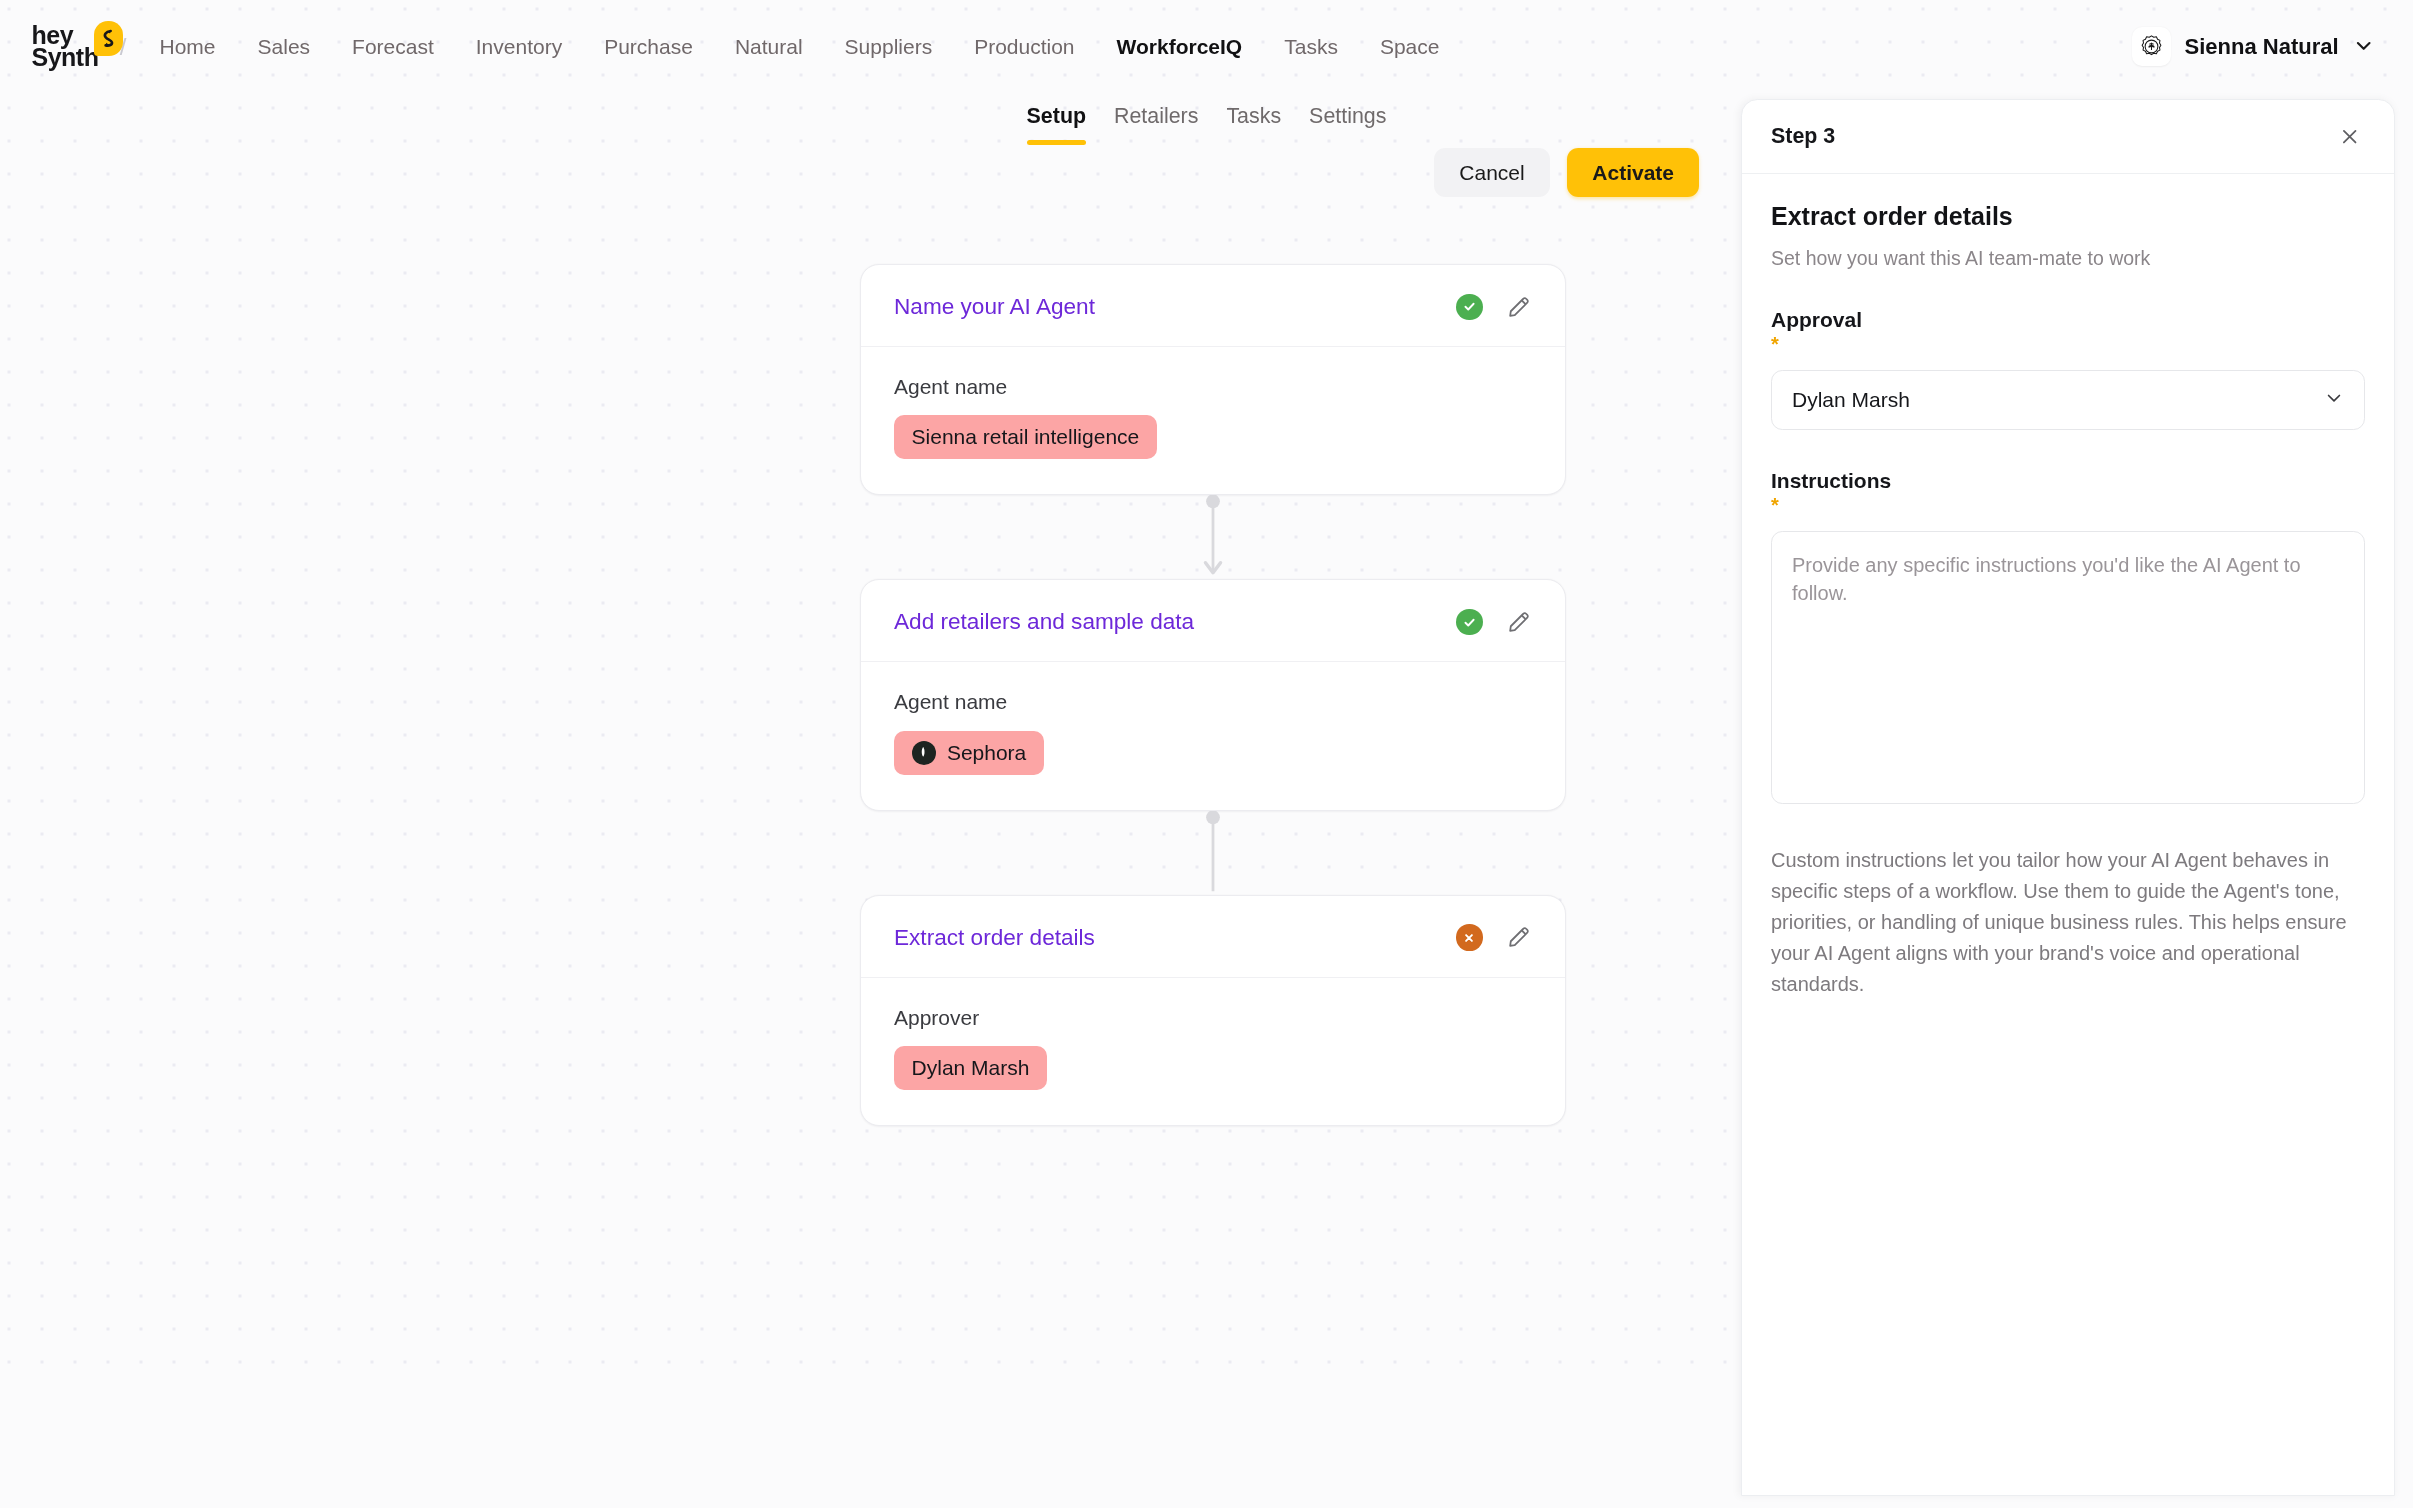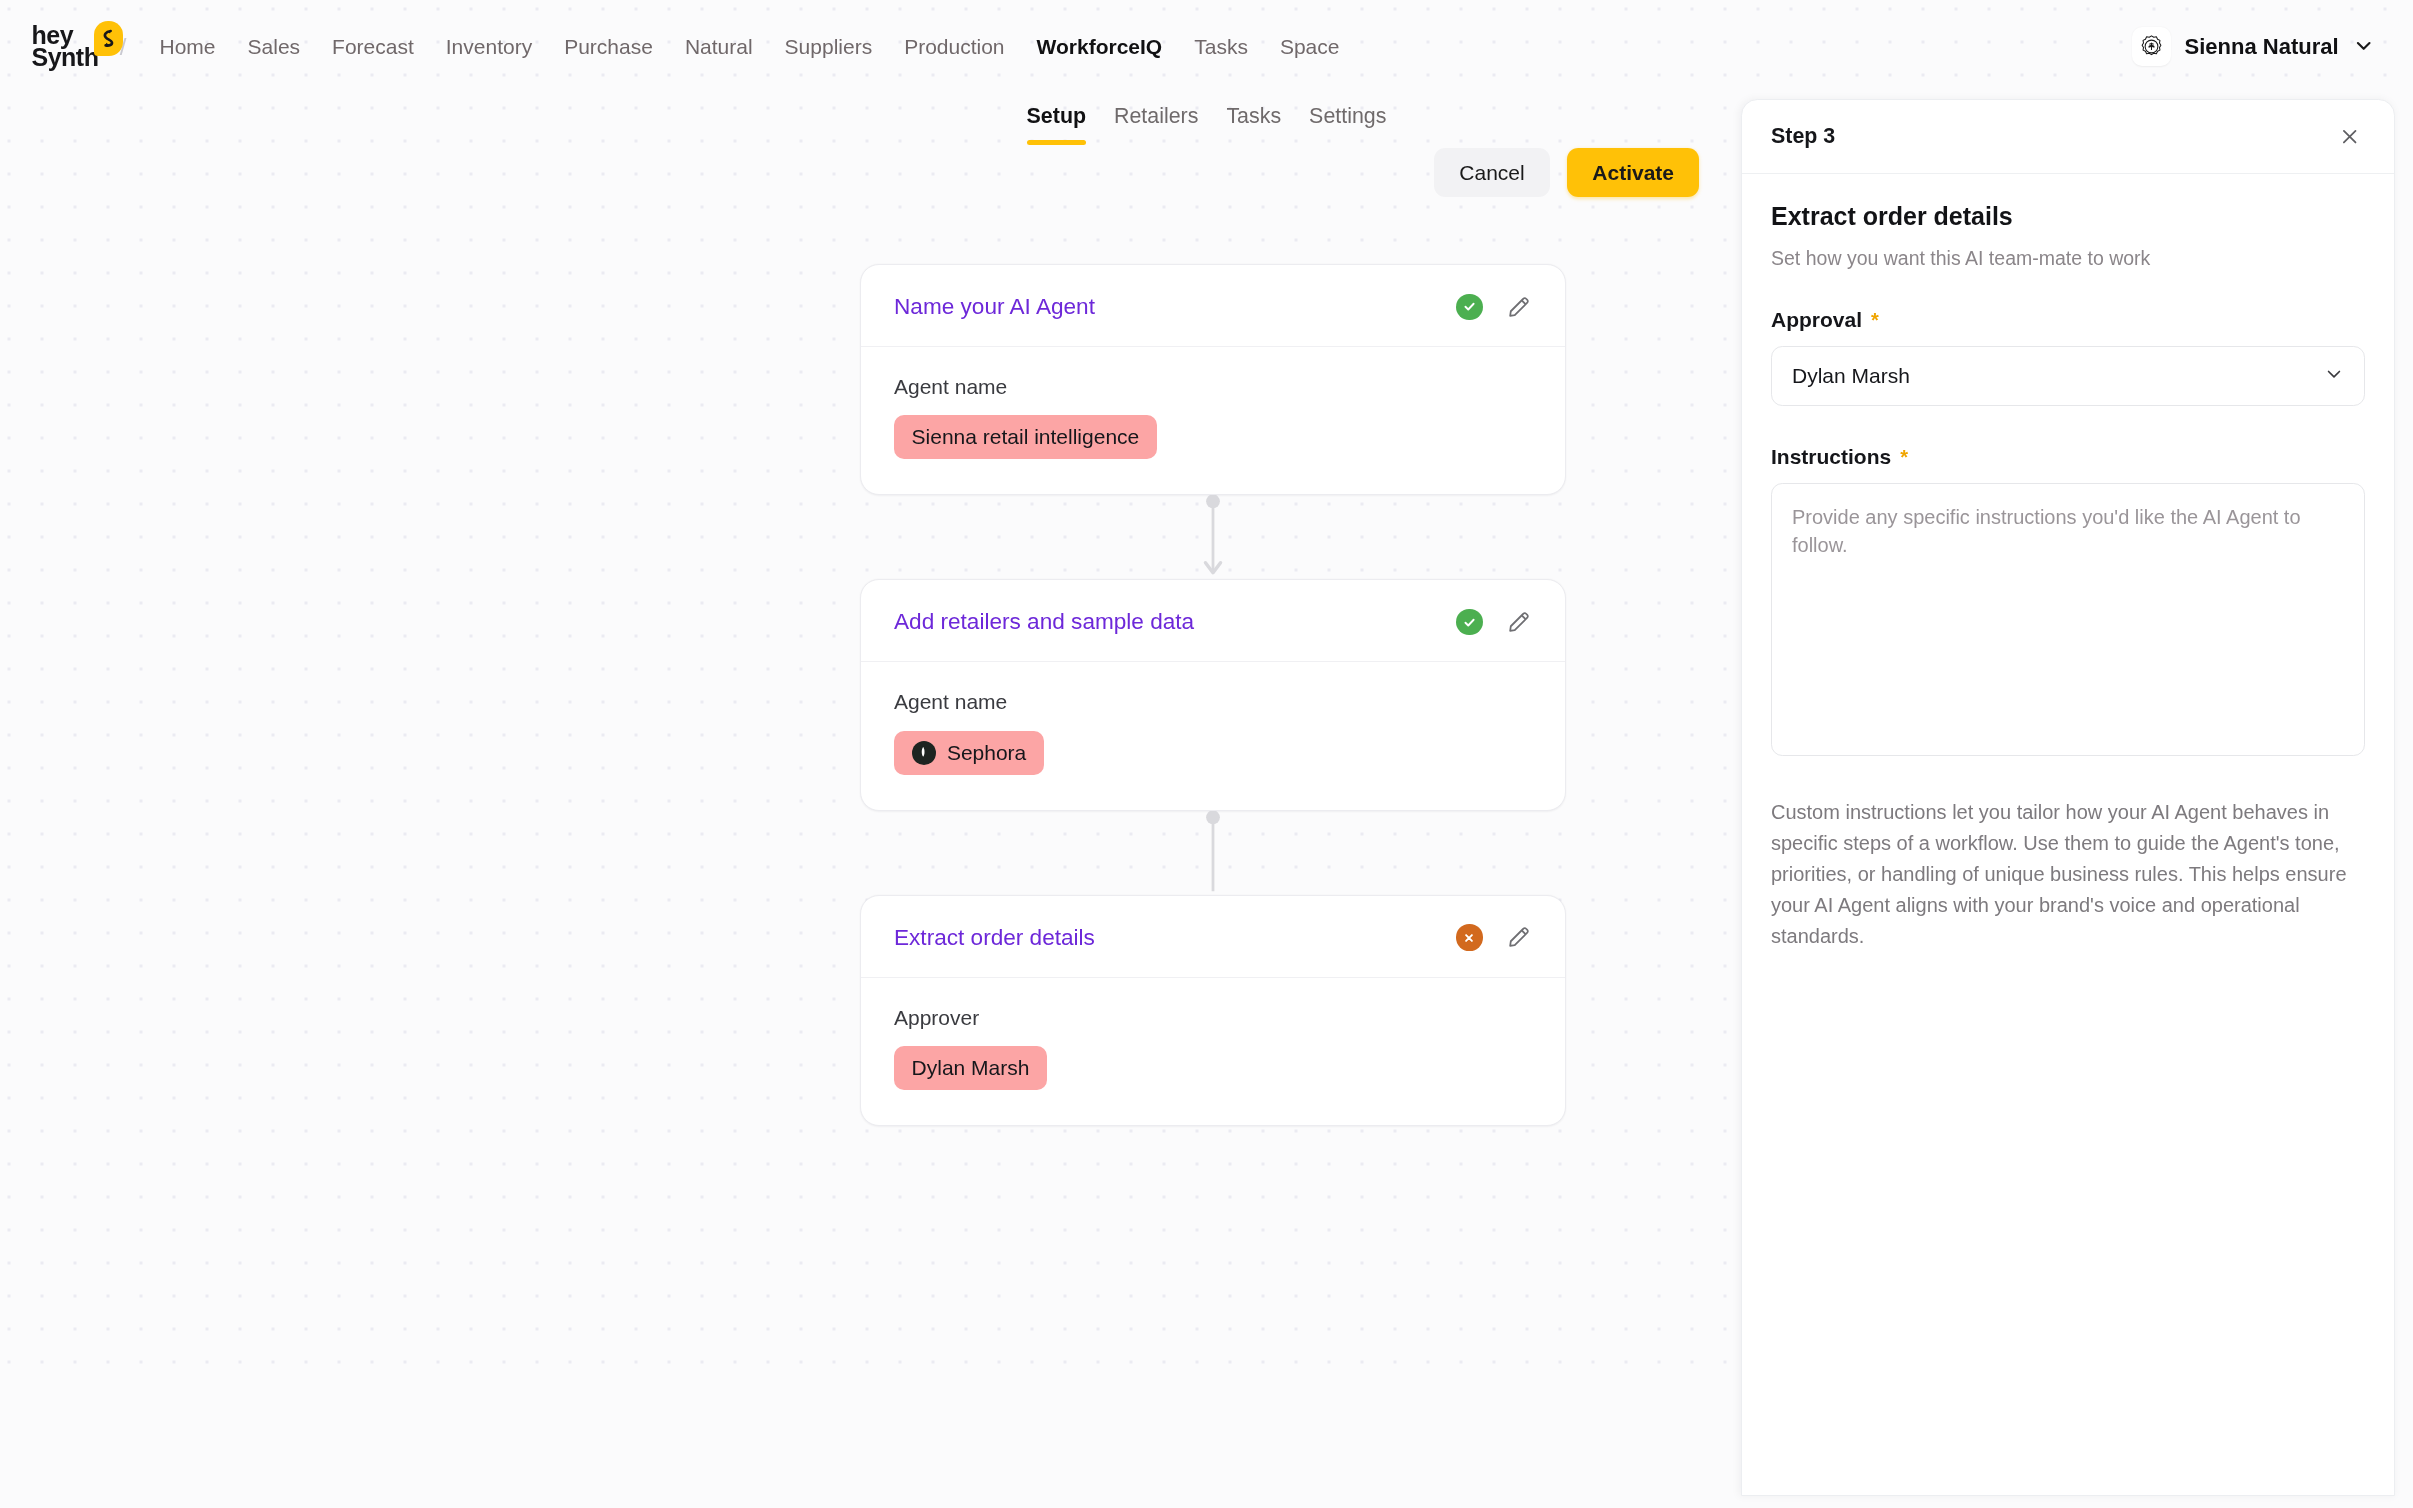--- a/index.html
+++ b/index.html
@@ -70,21 +70,21 @@
     color: #c9c9d1;
     font-size: 24px;
     font-weight: 300;
     margin: 0 19px 0 21.4px;
     line-height: 1;
   }
 
   .nav-links {
     display: flex;
     align-items: center;
-    gap: 4px;
+    gap: 14px;
   }
   .nav-link {
     font-size: 21px;
     color: #70686a;
     padding: 6.3px 14px;
     border-radius: 7.5px;
     cursor: pointer;
     white-space: nowrap;
   }
   .nav-link.active {
@@ -319,21 +319,22 @@
     color: #8b868a;
     margin-bottom: 38px;
   }
   .form-label {
     font-size: 21px;
     font-weight: 600;
     color: #15161a;
     margin-bottom: 14px;
     display: flex;
     align-items: baseline;
-    gap: 9px;
+    gap: 1px;
+    flex-direction: column;
   }
   .req {
     color: #f0a500;
     font-size: 20px;
     font-weight: 700;
   }
   .select {
     width: 100%;
     height: 60px;
     border: 0.6px solid #e6e7ea;

